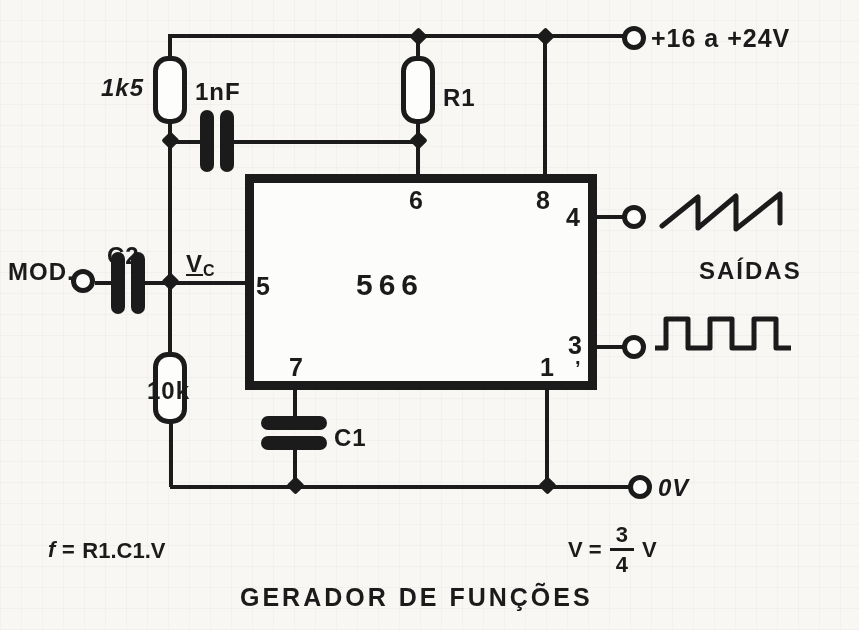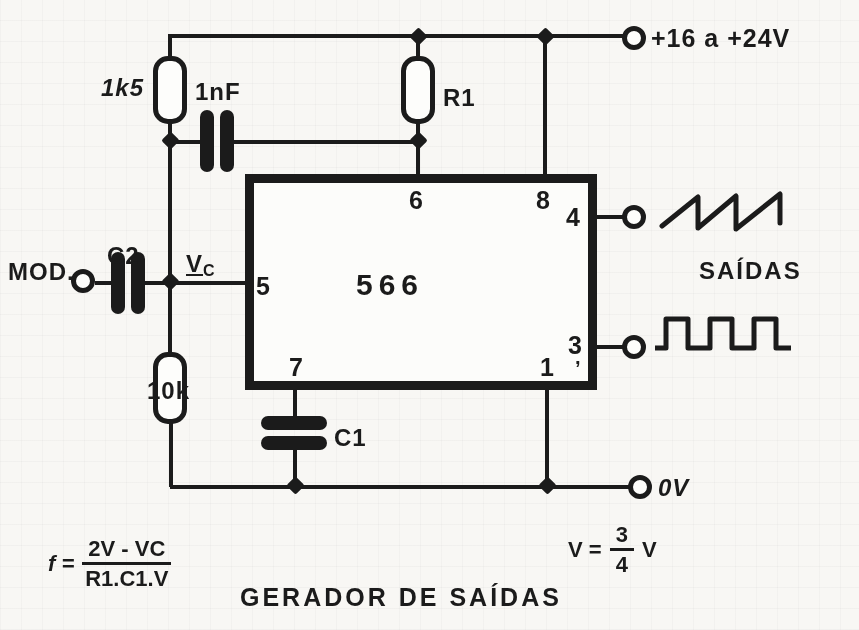--- a/index.html
+++ b/index.html
@@ -108,28 +108,27 @@
   <svg class="wavesvg" style="left:659px;top:189px;" width="134" height="44" viewBox="0 0 134 44">
     <polyline points="3,37 39,8 39,39 77,7 77,40 121,5 121,34" fill="none" stroke="#1b1b1b" stroke-width="5" stroke-linecap="round" stroke-linejoin="round"></polyline>
   </svg>
   <svg class="wavesvg" style="left:653px;top:313px;" width="144" height="40" viewBox="0 0 144 40">
     <polyline points="2,35 13,35 13,6 35,6 35,35 57,35 57,6 79,6 79,35 101,35 101,6 123,6 123,35 138,35" fill="none" stroke="#1b1b1b" stroke-width="5" stroke-linejoin="round"></polyline>
   </svg>
 
   <div class="formula" style="left:48px;top:537px;">
     <span style="font-style:italic;">f =</span>
     <span class="frac">
-      <span class="num">2V - VC</span>
       <span class="den">R1.C1.V</span>
     </span>
   </div>
   <div class="formula" style="left:568px;top:523px;">
     <span>V =</span>
     <span class="frac">
       <span class="num">3</span>
       <span class="den">4</span>
     </span>
     <span>V</span>
   </div>
 
-  <div class="title">GERADOR DE SAÍDAS</div>
+  <div class="title">GERADOR DE FUNÇÕES</div>
 
 </div>
 
 </body></html>

